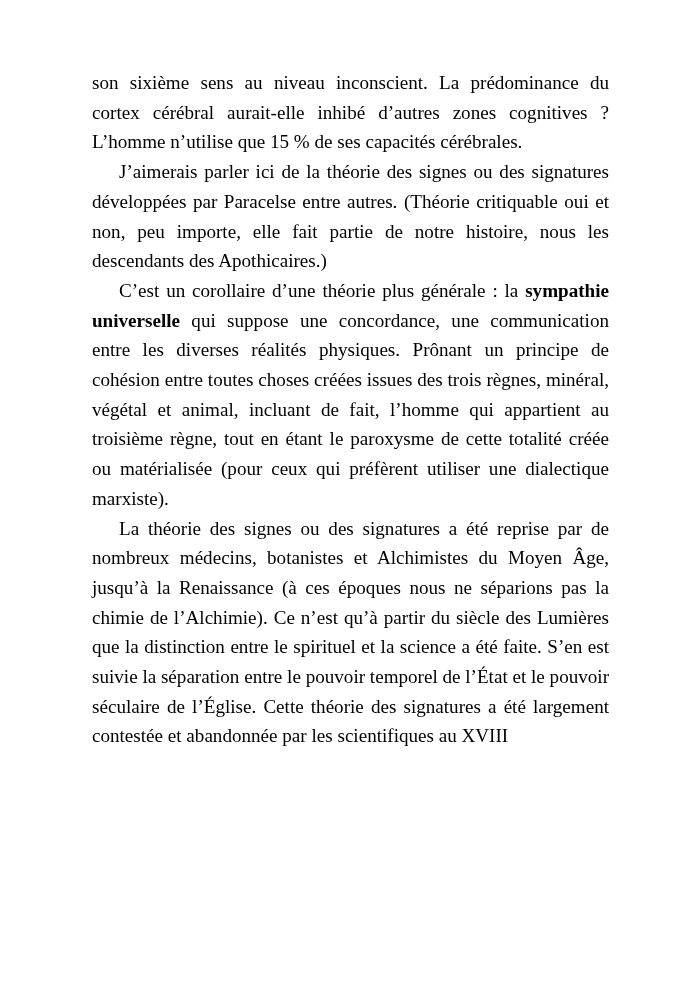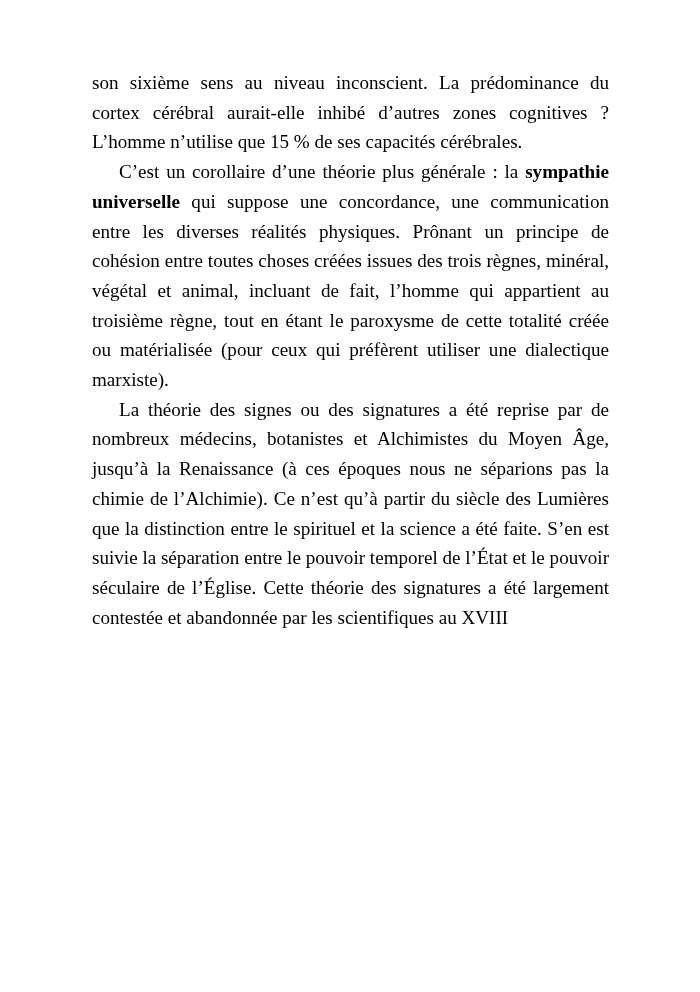--- a/index.html
+++ b/index.html
@@ -56,20 +56,21 @@
 </head>
 <body>
 
 <div class="page">
 
   <div class="text-block">
 
     <p class="para no-indent">son sixième sens au niveau inconscient. La prédominance du cortex cérébral aurait-elle inhibé d’autres zones cognitives ? L’homme n’utilise que 15 % de ses capacités cérébrales.</p>
 
 
+    <p class="para">J’aimerais parler ici de la théorie des signes ou des signatures développées par Paracelse entre autres. (Théorie critiquable oui et non, peu importe, elle fait partie de notre histoire, nous les descendants des Apothicaires.)</p>
 
 
     <p class="para">
       <span>C’est un corollaire d’une théorie plus générale : la </span><span class="bold">sympathie universelle</span><span> qui suppose une concordance, une communication entre les diverses réalités physiques. Prônant un principe de cohésion entre toutes choses créées issues des trois règnes, minéral, végétal et animal, incluant de fait, l’homme qui appartient au troisième règne, tout en étant le paroxysme de cette totalité créée ou matérialisée (pour ceux qui préfèrent utiliser une dialectique marxiste).</span>
     </p>
 
     <p class="para">
       <span>La théorie des signes ou des signatures a été reprise par de nombreux médecins, botanistes et Alchimistes du Moyen Âge, jusqu’à la Renaissance (à ces époques nous ne séparions pas la chimie de l’Alchimie). Ce n’est qu’à partir du siècle des Lumières que la distinction entre le spirituel et la science a été faite. S’en est suivie la séparation entre le pouvoir temporel de l’État et le pouvoir séculaire de l’Église. Cette théorie des signatures a été largement contestée et abandonnée par les scientifiques au XVIII</span>
     </p>
 

